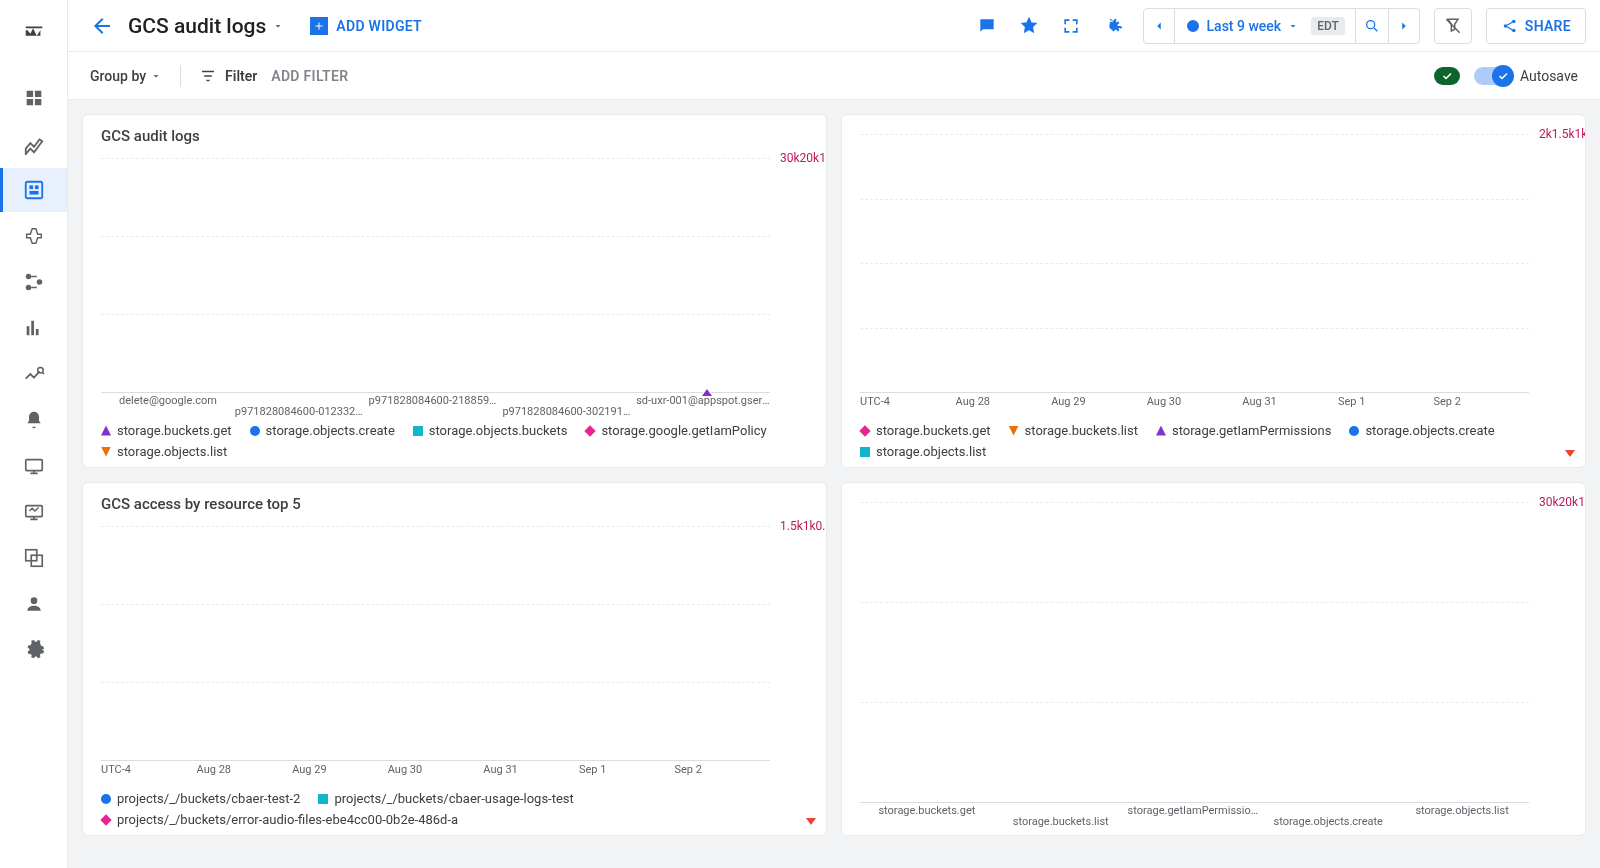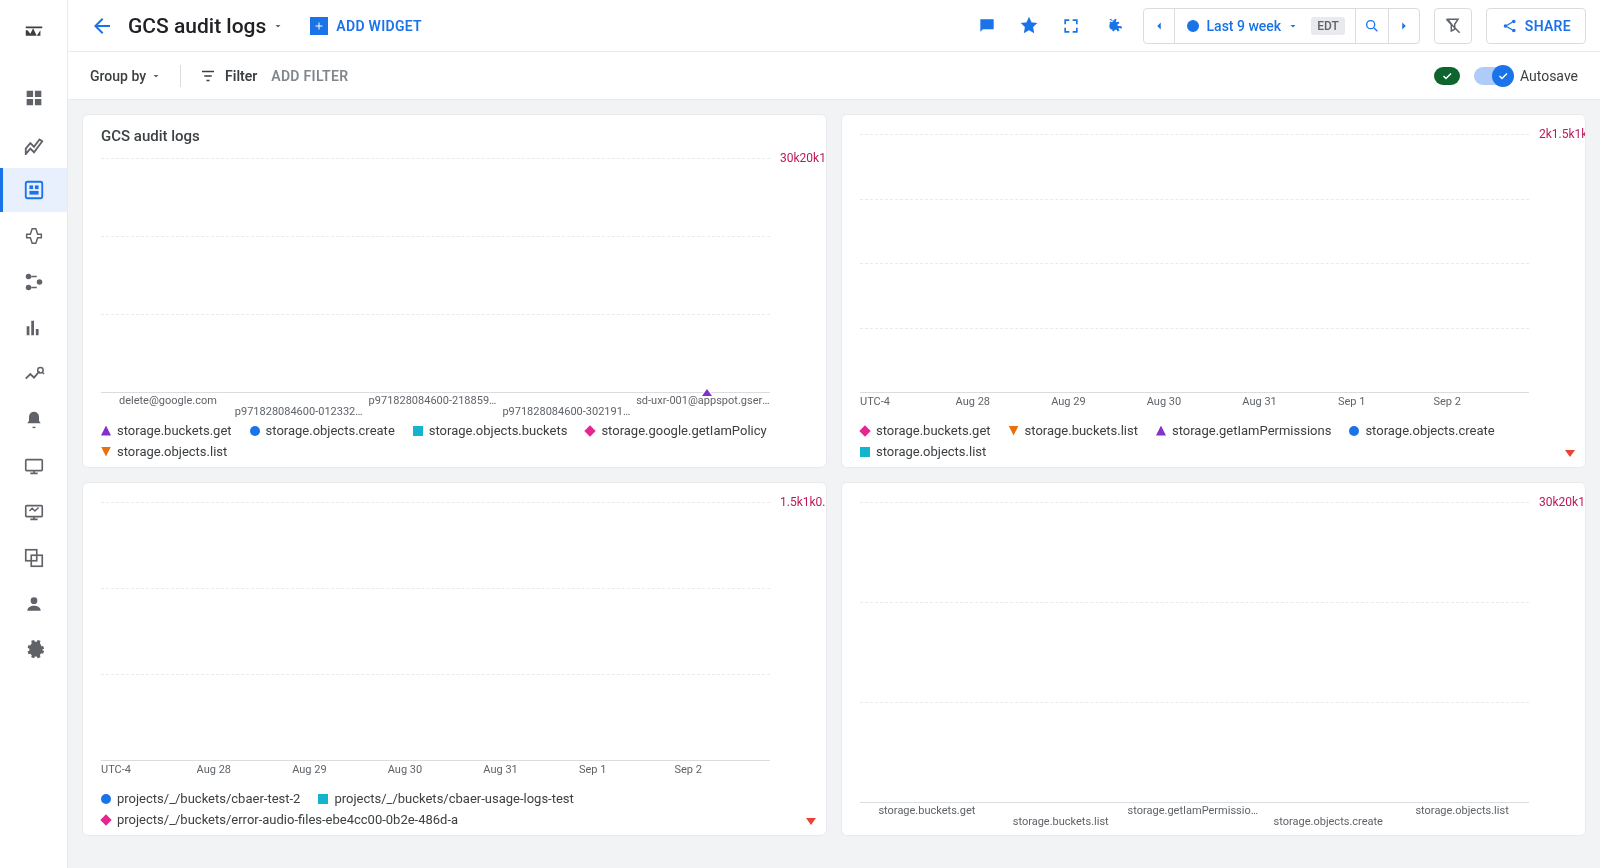--- a/index.html
+++ b/index.html
@@ -612,20 +612,21 @@
             </div>
             <div class="leg-item">
               <span class="mk sq c-teal"></span>
               <span>storage.objects.list</span>
             </div>
             <span class="nav-tdown"></span>
           </div>
       </div>
 
       <div class="card">
+        <div class="card-title">GCS access by resource top 5</div>
         <div class="chart-area">
           <div class="y-ticks" id="yt3">
               <span>1.5k</span>
               <span>1k</span>
               <span>0.5k</span>
               <span></span>
             </div>
           <div class="plot" id="plot3">
               <div class="grid" style="top: 0%;"></div>
               <div class="grid" style="top: 33.3333%;"></div>

